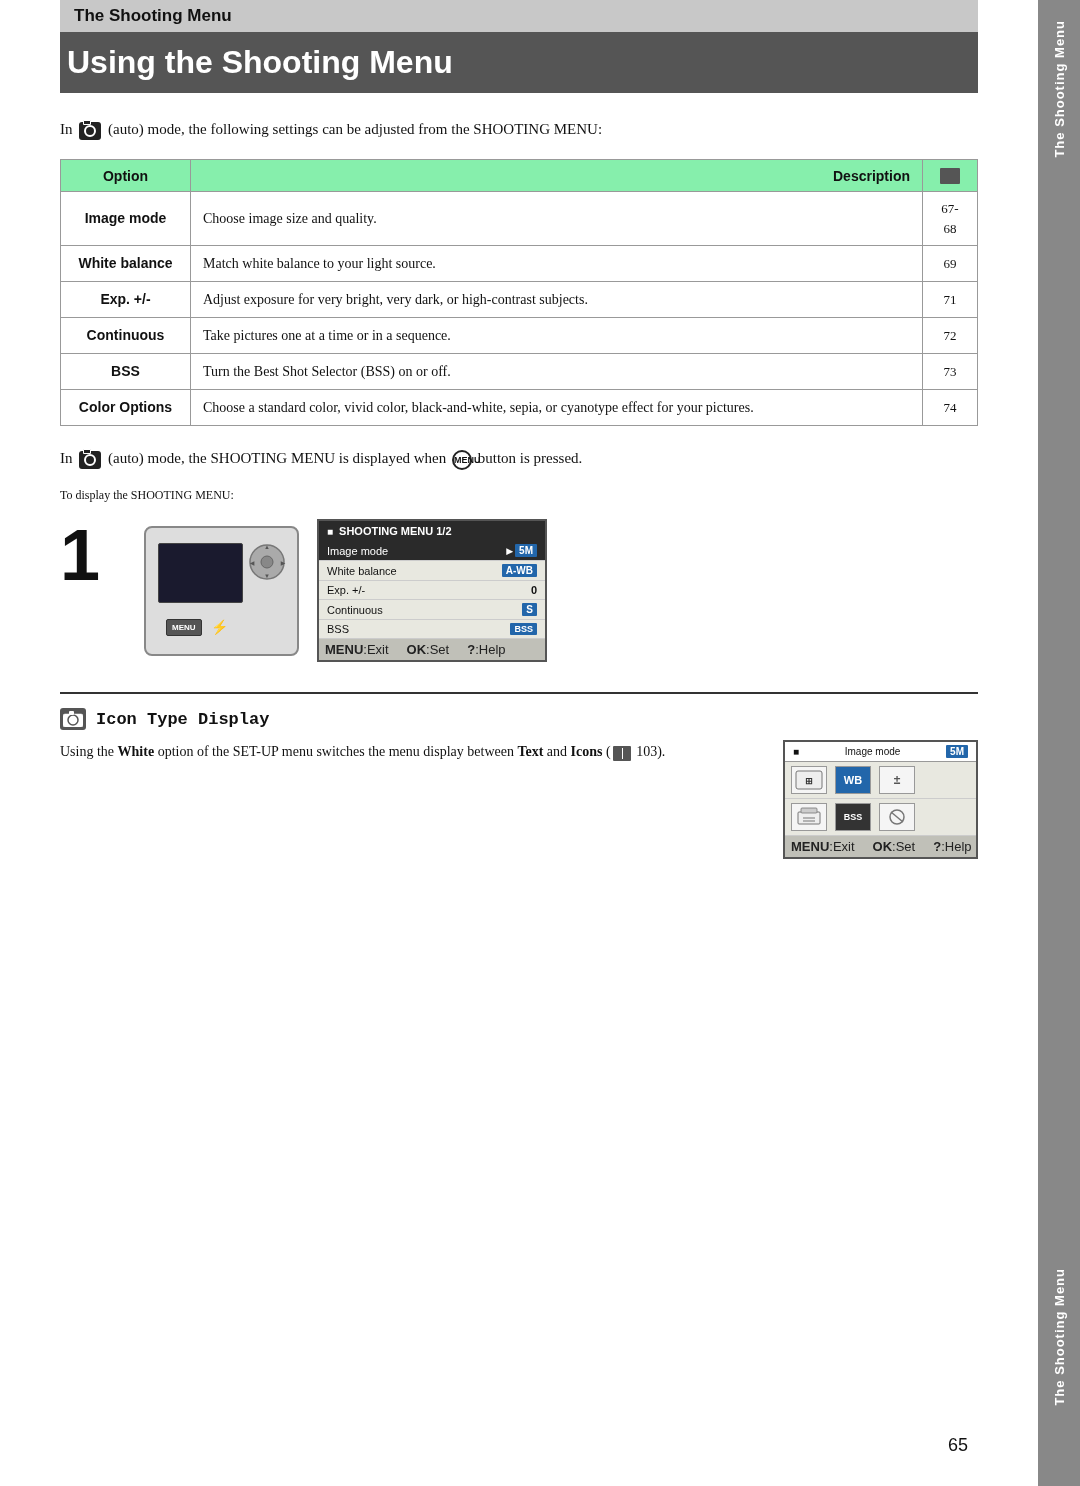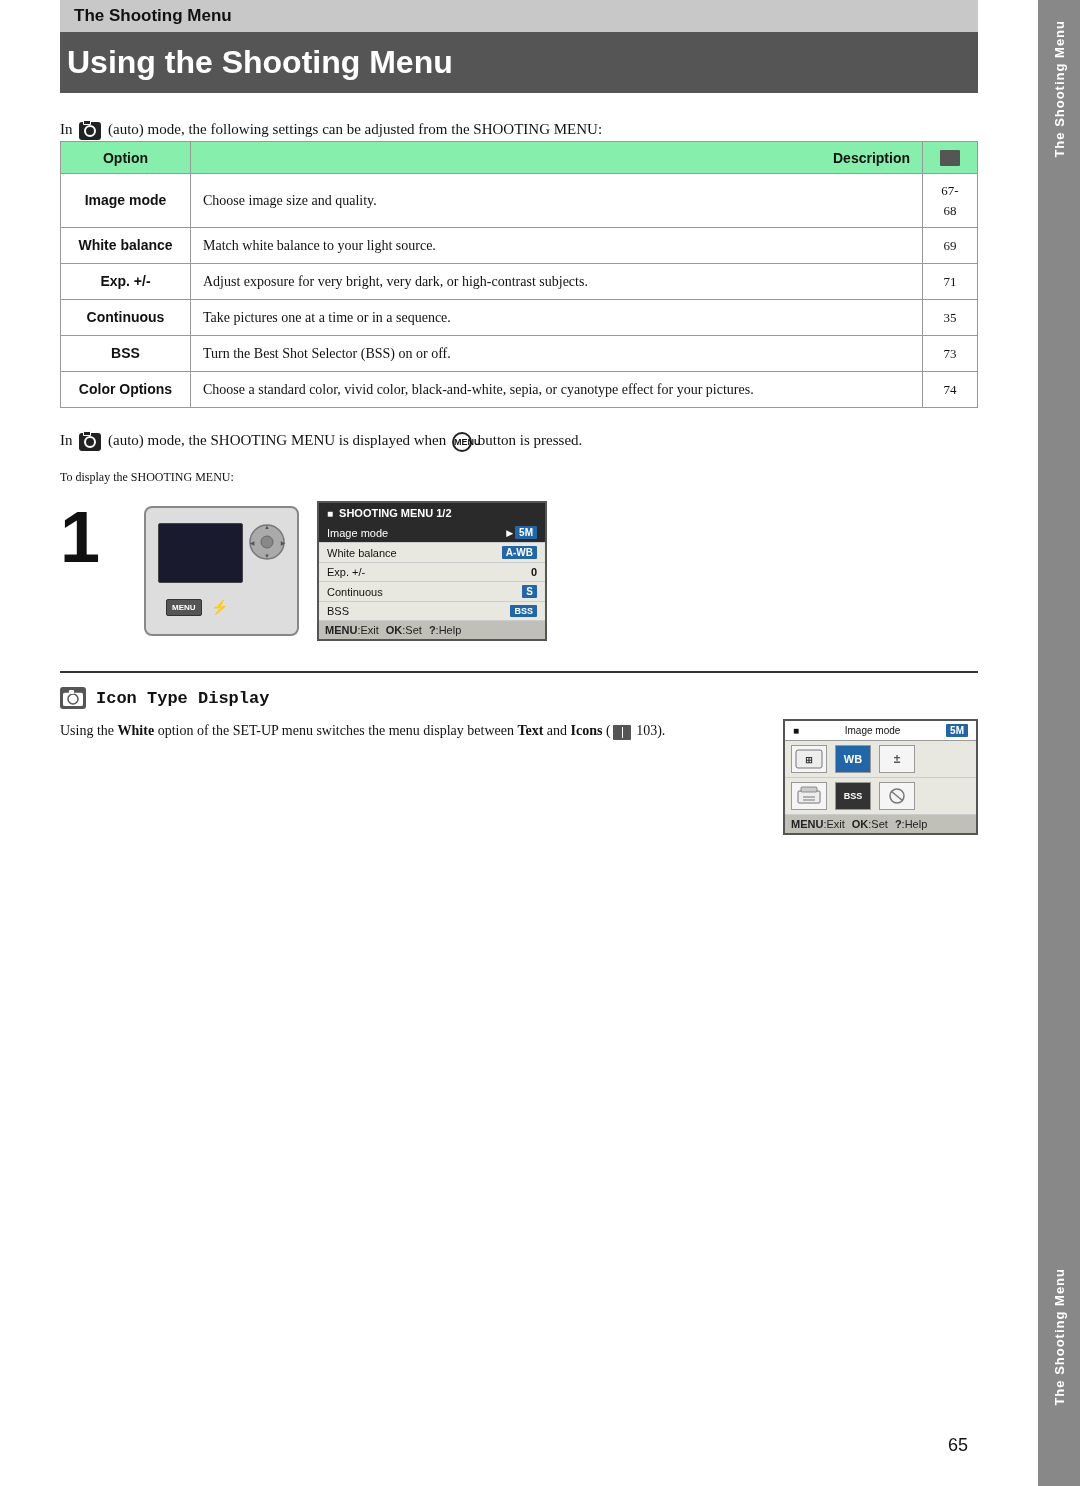--- a/index.html
+++ b/index.html
@@ -83,20 +83,21 @@
     .page-title {
       font-family: Arial, sans-serif;
       font-size: 32px;
       font-weight: bold;
       color: #fff;
     }
 
     .intro-text {
       font-size: 15px;
       line-height: 1.6;
+      margin-bottom: 18px;
     }
 
     
     .camera-icon-inline {
       display: inline-block;
       width: 22px;
       height: 18px;
       background: #222;
       border-radius: 3px;
       vertical-align: middle;
@@ -336,23 +337,23 @@
     }
 
     .menu-value-plain {
       font-size: 11px;
       font-weight: bold;
     }
 
     .menu-footer {
       background: #c0c0b8;
       padding: 3px 6px;
-      font-size: 11px;
-      display: flex;
-      gap: 7px;
+      font-size: 13px;
+      display: flex;
+      gap: 18px;
       color: #222;
     }
 
     
     .icon-section {
       margin-top: 20px;
       padding-top: 14px;
       border-top: 2px solid #333;
     }
 
@@ -513,21 +514,21 @@
           <td class="col-page">69</td>
         </tr>
         <tr>
           <td class="col-option">Exp. +/-</td>
           <td>Adjust exposure for very bright, very dark, or high-contrast subjects.</td>
           <td class="col-page">71</td>
         </tr>
         <tr>
           <td class="col-option">Continuous</td>
           <td>Take pictures one at a time or in a sequence.</td>
-          <td class="col-page">35</td>
+          <td class="col-page">72</td>
         </tr>
         <tr>
           <td class="col-option">BSS</td>
           <td>Turn the Best Shot Selector (BSS) on or off.</td>
           <td class="col-page">73</td>
         </tr>
         <tr>
           <td class="col-option">Color Options</td>
           <td>Choose a standard color, vivid color, black-and-white, sepia, or cyanotype effect for your pictures.</td>
           <td class="col-page">74</td>

